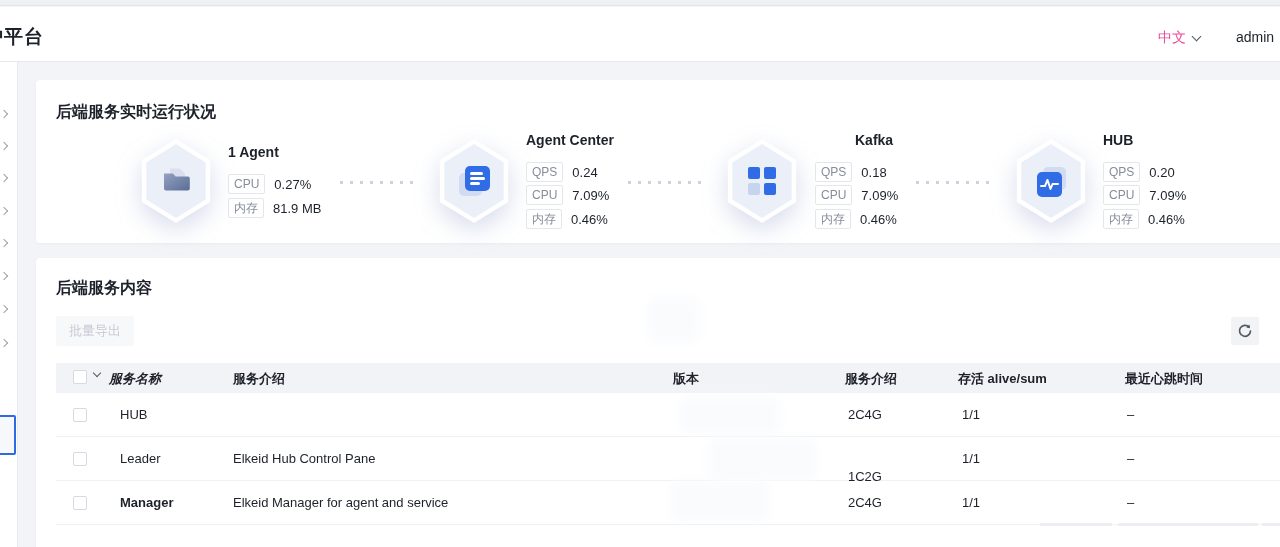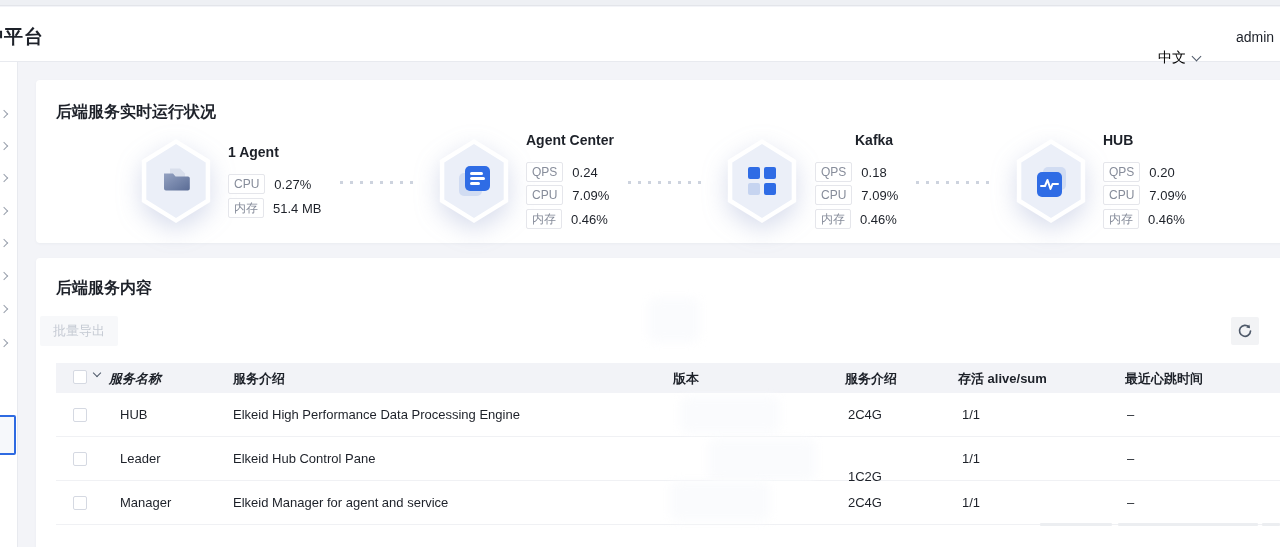--- a/index.html
+++ b/index.html
@@ -8,21 +8,21 @@
   #root { position:relative; width:1280px; height:547px; background:#f3f4f8; overflow:hidden; }
   .abs { position:absolute; }
 
   
   .top-strip { left:0; top:0; width:1280px; height:6px; background:#eef0f4; border-bottom:1px solid #e3e5ea; }
 
   
   .header { left:0; top:7px; width:1280px; height:55px; background:#ffffff; border-bottom:1px solid #e8eaef; }
   .app-title { left:-16px; top:17px; font-size:19px; font-weight:bold; letter-spacing:1px; color:#1d2129; white-space:nowrap; }
   .badge { left:50px; top:19px; height:22px; line-height:22px; padding:0 9px; background:#f2f3f5; border-radius:2px; font-size:12px; color:#4e5969; }
-  .lang { left:1158px; top:22px; font-size:14px; color:#000000; cursor:pointer;margin-top:20px; }
+  .lang { left:1158px; top:22px; font-size:14px; color:#ec4899; cursor:pointer; }
   .chev-down { display:inline-block; width:7px; height:7px; border-right:1.5px solid #4e5969; border-bottom:1.5px solid #4e5969; transform:rotate(45deg); margin-left:7px; margin-bottom:2px; }
   .user { left:1236px; top:22px; font-size:14px; color:#1d2129; cursor:pointer; }
 
   
   .sidebar { left:0; top:62px; width:18px; height:485px; background:#ffffff; border-right:1px solid #e8eaef; }
   .side-chev { position:absolute; left:1px; width:6px; height:6px; border-right:1.4px solid #9aa1ad; border-bottom:1.4px solid #9aa1ad; transform:rotate(-45deg); }
   .side-active { position:absolute; left:-8px; top:353px; width:24px; height:40px; border:2px solid #2e6ae1; background:#f6f8fb; border-radius:2px; }
 
   
   .card { background:#ffffff; border-radius:4px; box-shadow:0 1px 3px rgba(30,40,80,0.04); }
@@ -107,21 +107,21 @@
       </svg>
     </div>
   </div>
   <div class="abs node-title" style="left:228px; top:144px;">1 Agent</div>
   <div class="abs metric-row" style="left:228px; top:174px;">
     <span class="chip">CPU</span>
     <span class="metric-val">0.27%</span>
   </div>
   <div class="abs metric-row" style="left:228px; top:198px;">
     <span class="chip">内存</span>
-    <span class="metric-val">51.4 MB</span>
+    <span class="metric-val">81.9 MB</span>
   </div>
   <div class="abs dots" style="left:340px; top:181px; width:80px;"></div>
 
   <div class="abs hex-wrap" style="left:436px; top:139px;">
     <div class="hex-outer"></div>
       <div class="hex-inner"></div>
     <div class="hex-icon" style="width:34px;height:34px;">
       <div class="icon-back" style="left:2px; top:9px; width:23px; height:23px;"></div>
       <div class="icon-front" style="left:8px; top:2px; width:25px; height:25px;">
         <div class="bar" style="left:5px; top:6px;  width:13px;"></div>
@@ -192,21 +192,21 @@
     <span class="metric-val">7.09%</span>
   </div>
   <div class="abs metric-row" style="left:1103px; top:209px;">
     <span class="chip">内存</span>
     <span class="metric-val">0.46%</span>
   </div>
 
   <div class="abs card" style="left:36px; top:258px; width:1260px; height:300px;">
     <div class="abs card-title" style="left:20px; top:20px;">后端服务内容</div>
 
-    <button class="abs btn-disabled" style="left:4px; top:58px; width:78px; height:30px;">批量导出</button>
+    <button class="abs btn-disabled" style="left:20px; top:58px; width:78px; height:30px;">批量导出</button>
 
     <div class="abs refresh-btn" style="left:1195px; top:59px;">
       <svg width="16" height="16" viewBox="0 0 16 16">
         <path d="M12 4 A5.5 5.5 0 1 0 13.5 8" fill="none" stroke="#4e5969" stroke-width="1.7" stroke-linecap="round"></path>
         <path d="M12.4 1.4 L12.9 5.2 L9.2 4.4 Z" fill="#4e5969"></path>
       </svg>
     </div>
 
     <div class="smudge" style="left:612px; top:40px; width:52px; height:44px;"></div>
 
@@ -217,42 +217,41 @@
       <span style="left:177px;">服务介绍</span>
       <span style="left:617px;">版本</span>
       <span style="left:789px;">服务介绍</span>
       <span style="left:902px;">存活 alive/sum</span>
       <span style="left:1069px;">最近心跳时间</span>
     </div>
 
     <div class="t-row" style="left:20px; top:135px; width:1230px;">
       <div class="cbox" style="top:15px;"></div>
       <span style="left:64px;">HUB</span>
-      <span style="left:177px;">Elkeid High Performance Data Processing Engine</span>
       <span style="left:617px;"></span>
       <span style="left:792px;">2C4G</span>
       <span style="left:906px;">1/1</span>
       <span style="left:1071px;">–</span>
       <div class="smudge" style="left:624px; top:4px; width:100px; height:36px;"></div>
     </div>
 
     <div class="t-row" style="left:20px; top:179px; width:1230px;">
       <div class="cbox" style="top:15px;"></div>
       <span style="left:64px;">Leader</span>
       <span style="left:177px;">Elkeid Hub Control Pane</span>
       <span style="left:617px;"></span>
       <span style="left:792px;margin-top:18px;">1C2G</span>
       <span style="left:906px;">1/1</span>
       <span style="left:1071px;">–</span>
       <div class="smudge" style="left:652px; top:2px; width:108px; height:42px;"></div>
     </div>
 
     <div class="t-row" style="left:20px; top:223px; width:1230px;">
       <div class="cbox" style="top:15px;"></div>
-      <span style="left:64px;">Manager</span>
+      <span style="left:64px;font-weight:bold;">Manager</span>
       <span style="left:177px;text-align:center;">Elkeid Manager for agent and service</span>
       <span style="left:617px;"></span>
       <span style="left:792px;">2C4G</span>
       <span style="left:906px;">1/1</span>
       <span style="left:1071px;">–</span>
       <div class="smudge" style="left:614px; top:0px; width:100px; height:40px;"></div>
     </div>
   </div>
 
   <div class="wm-bar" style="left:1040px; top:523px; width:72px;"></div>

